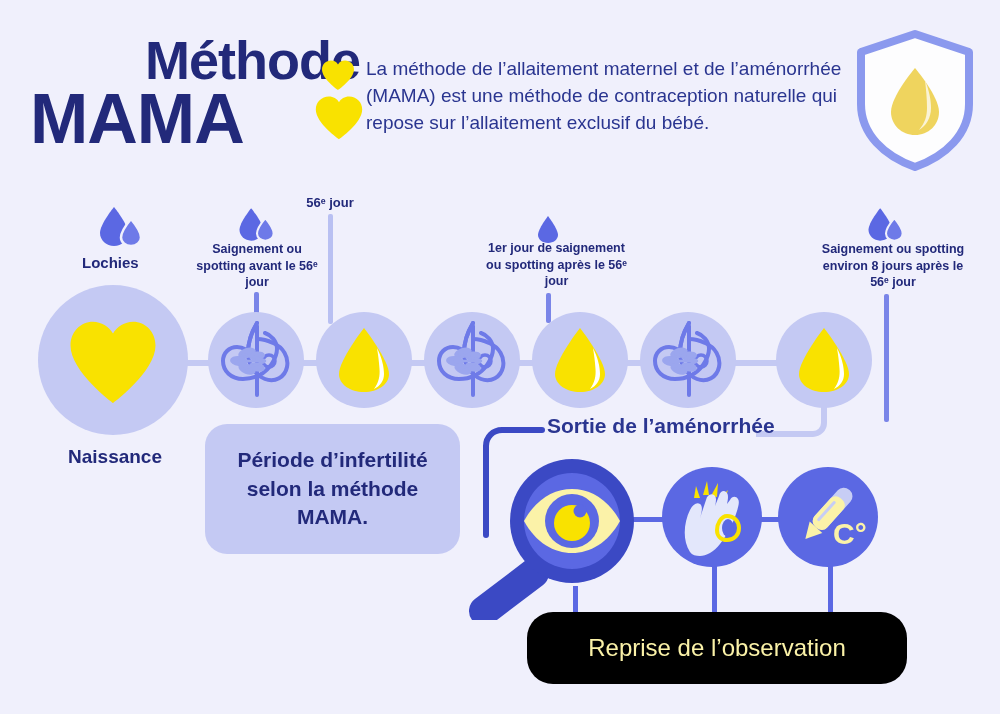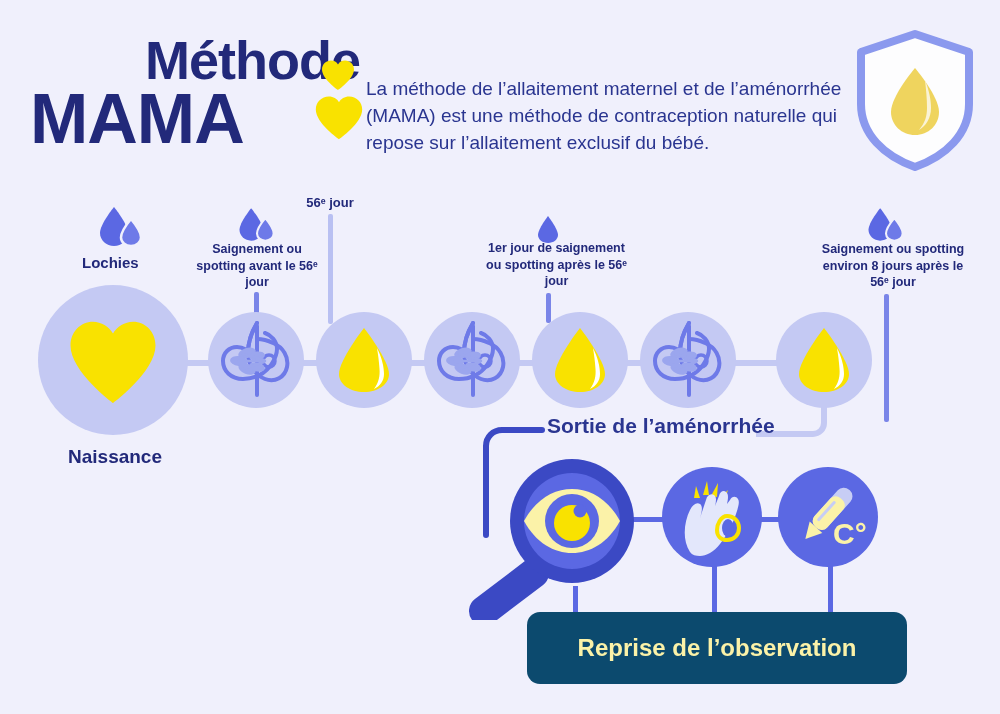--- a/index.html
+++ b/index.html
@@ -18,21 +18,21 @@
   .title-line{
     color:#22297A;
     font-weight:bold;
     letter-spacing:-1px;
     line-height:0.98;
   }
   #title-1{font-size:54px;text-align:right;}
   #title-2{font-size:70px;margin-top:-2px;}
 
   #intro-text{
-    left:366px;top:76px;width:492px;
+    left:366px;top:56px;width:492px;
     color:#2A3590;font-size:19px;line-height:1.42;
     font-family:"Liberation Sans", sans-serif;
   }
 
   #shield-wrap{left:851px;top:28px;width:128px;height:145px;}
 
   
   .tl-label{
     position:absolute;
     color:#22297A;
@@ -81,23 +81,23 @@
   
   .ob-circle{
     position:absolute;border-radius:50%;
     background:#5B68E3;
     display:flex;align-items:center;justify-content:center;
   }
   .ob-hbar{position:absolute;background:#5B68E3;height:5px;}
   .ob-vbar{position:absolute;background:#5B68E3;width:5px;}
   #reprise-btn{
     left:527px;top:612px;width:380px;height:72px;
-    background:#0c4a6e;border-radius:13px;
+    background:#000000;border-radius:26px;
     display:flex;align-items:center;justify-content:center;
-    color:#FBF2A8;font-size:24px;font-weight:bold;
+    color:#FBF2A8;font-size:24px;font-weight:normal;
   }
 
   
   #logo-wrap{left:62px;top:608px;width:215px;height:86px;}
   .logo-top{
     position:absolute;left:108px;top:6px;
     color:#AEB6F0;font-size:27px;font-weight:bold;letter-spacing:0px;
   }
   .logo-main{
     position:absolute;left:50px;top:26px;
@@ -251,20 +251,21 @@
   </div>
 
   <svg class="abs" style="left:756px;top:404px;" width="90" height="36" viewBox="0 0 90 36">
     <path d="M68 0 L68 19 C68 25 63 30 57 30 L0 30" fill="none" stroke="#C4C9F3" stroke-width="6" stroke-linecap="round"></path>
   </svg>
 
   <svg class="abs" style="left:480px;top:425px;" width="80" height="115" viewBox="0 0 80 115">
     <path d="M62 5 L22 5 C13 5 6 12 6 21 L6 110" fill="none" stroke="#3B49C4" stroke-width="6" stroke-linecap="round"></path>
   </svg>
 
+  <div class="abs" id="infertility-box">Période d’infertilité selon la méthode MAMA.</div>
 
   <div class="abs" id="sortie-label">Sortie de l’aménorrhée</div>
 
   <div class="ob-hbar" style="left:632px;top:517px;width:46px;"></div>
   <div class="ob-hbar" style="left:750px;top:517px;width:48px;"></div>
 
   <div class="ob-vbar" style="left:573px;top:586px;height:40px;"></div>
   <div class="ob-vbar" style="left:712px;top:562px;height:62px;"></div>
   <div class="ob-vbar" style="left:828px;top:562px;height:62px;"></div>
 

